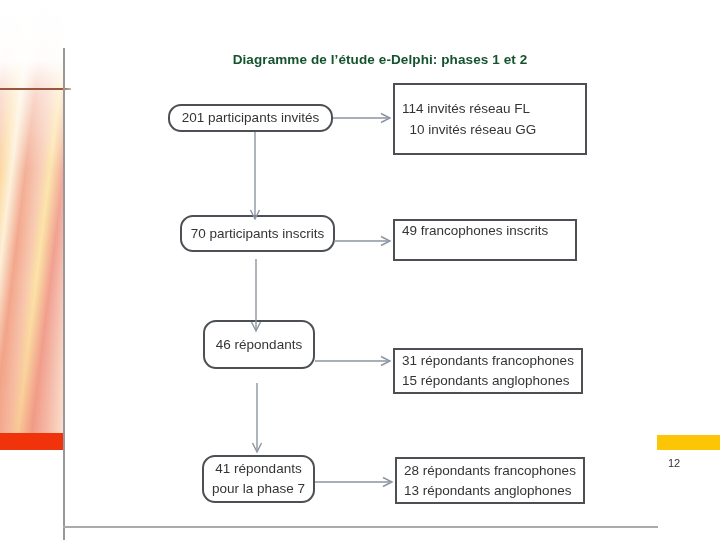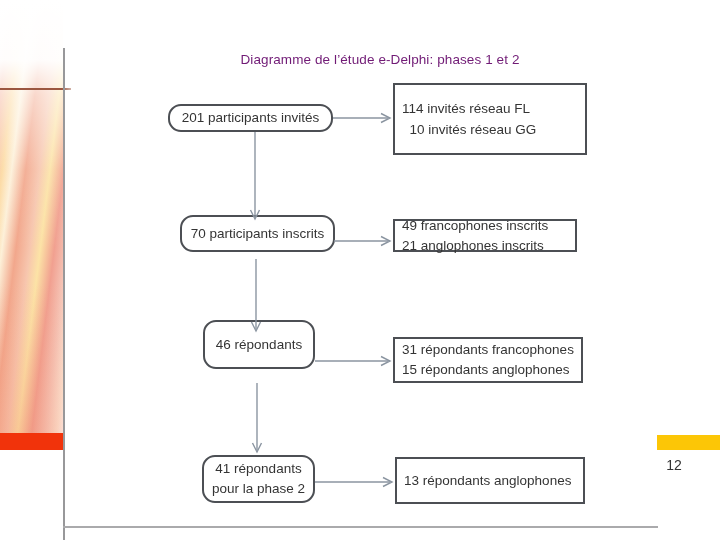--- a/index.html
+++ b/index.html
@@ -13,24 +13,24 @@
       linear-gradient(180deg,#ffffff 0px,rgba(255,255,255,0.97) 60px,rgba(255,255,255,0.55) 95px,rgba(255,255,255,0.10) 170px,rgba(255,255,255,0) 250px),
       linear-gradient(0deg,rgba(241,140,110,0.30) 0px,rgba(241,140,110,0) 150px),
       linear-gradient(97deg,#fde8d8 0%,#f5b49e 10%,#fcd9a0 20%,#fdf0d8 28%,#f2a78c 40%,#f7c6ae 52%,#fce3a6 61%,#f1a090 73%,#f6c8ba 85%,#fdeedd 95%,#ffffff 100%);
   }
   .divider-brown{position:absolute;left:0;top:88px;width:71px;height:2px;
     background:linear-gradient(90deg,#9b563f 0,#9b563f 62px,rgba(155,86,63,0.45) 71px);}
   .frame-v{position:absolute;left:63px;top:48px;width:2px;height:492px;background:#98989a;}
   .frame-b{position:absolute;left:63px;top:526px;width:595px;height:2px;background:#aaaaac;}
   .bar-red{position:absolute;left:0;top:433px;width:63px;height:17px;background:#f1330b;}
   .bar-yellow{position:absolute;left:657px;top:435px;width:63px;height:15px;background:#fcc606;}
-  .page-num{position:absolute;left:660px;top:457px;width:28px;font-size:14px;color:#333;text-align:center;}
+  .page-num{position:absolute;left:660px;top:457px;width:28px;font-size:11px;color:#333;text-align:center;}
 
   .diagram-title{position:absolute;left:160px;top:52px;width:440px;text-align:center;
-    font-size:13.5px;font-weight:normal;color:#701a75;letter-spacing:0.1px;}
+    font-size:13.5px;font-weight:bold;color:#14532d;letter-spacing:0.1px;}
 
   .box{position:absolute;background:#fff;border:2px solid #4c4f54;box-sizing:border-box;
     color:#343434;font-size:13.5px;display:flex;flex-direction:column;justify-content:center;}
   .box-center{align-items:center;text-align:center;border-radius:13px;}
   .box-left{align-items:flex-start;padding-left:7px;}
   .box-line{white-space:pre;line-height:20px;}
   .lh21 .box-line{line-height:21px;}
 
   .arrow{position:absolute;}
   .arrow svg{display:block;}
@@ -54,38 +54,38 @@
     <span class="box-line">201 participants invités</span>
   </div>
   <div class="box box-left lh21" style="left:393px;top:83px;width:194px;height:72px;">
     <span class="box-line">114 invités réseau FL</span>
     <span class="box-line">  10 invités réseau GG</span>
   </div>
 
   <div class="box box-center" style="left:180px;top:215px;width:155px;height:37px;">
     <span class="box-line">70 participants inscrits</span>
   </div>
-  <div class="box box-left" style="left:393px;top:219px;width:184px;height:33px;">
+  <div class="box box-left" style="left:393px;top:219px;width:184px;height:42px;justify-content:space-between;">
     <span class="box-line">49 francophones inscrits</span>
-    <span class="box-line">21 anglophones inscrits</span>
   </div>
 
   <div class="box box-center" style="left:203px;top:320px;width:112px;height:49px;">
     <span class="box-line">46 répondants</span>
   </div>
-  <div class="box box-left" style="left:393px;top:337px;width:190px;height:46px;">
+  <div class="box box-left" style="left:393px;top:348px;width:190px;height:46px;">
     <span class="box-line">31 répondants francophones</span>
     <span class="box-line">15 répondants anglophones</span>
   </div>
 
   <div class="box box-center" style="left:202px;top:455px;width:113px;height:48px;">
     <span class="box-line">41 répondants</span>
-    <span class="box-line">pour la phase 2</span>
+    <span class="box-line">pour la phase 7</span>
   </div>
   <div class="box box-left" style="left:395px;top:457px;width:190px;height:47px;">
+    <span class="box-line">28 répondants francophones</span>
     <span class="box-line">13 répondants anglophones</span>
   </div>
 
   <div class="arrow" style="left:333px;top:112px;">
     <svg width="60" height="12">
       <line x1="0" y1="6" x2="55" y2="6" stroke="#8B95A1" stroke-width="1.4"></line>
       <polyline points="48,1.5 57,6 48,10.5" fill="none" stroke="#8B95A1" stroke-width="1.4"></polyline>
     </svg>
   </div>
   <div class="arrow" style="left:334px;top:235px;">

